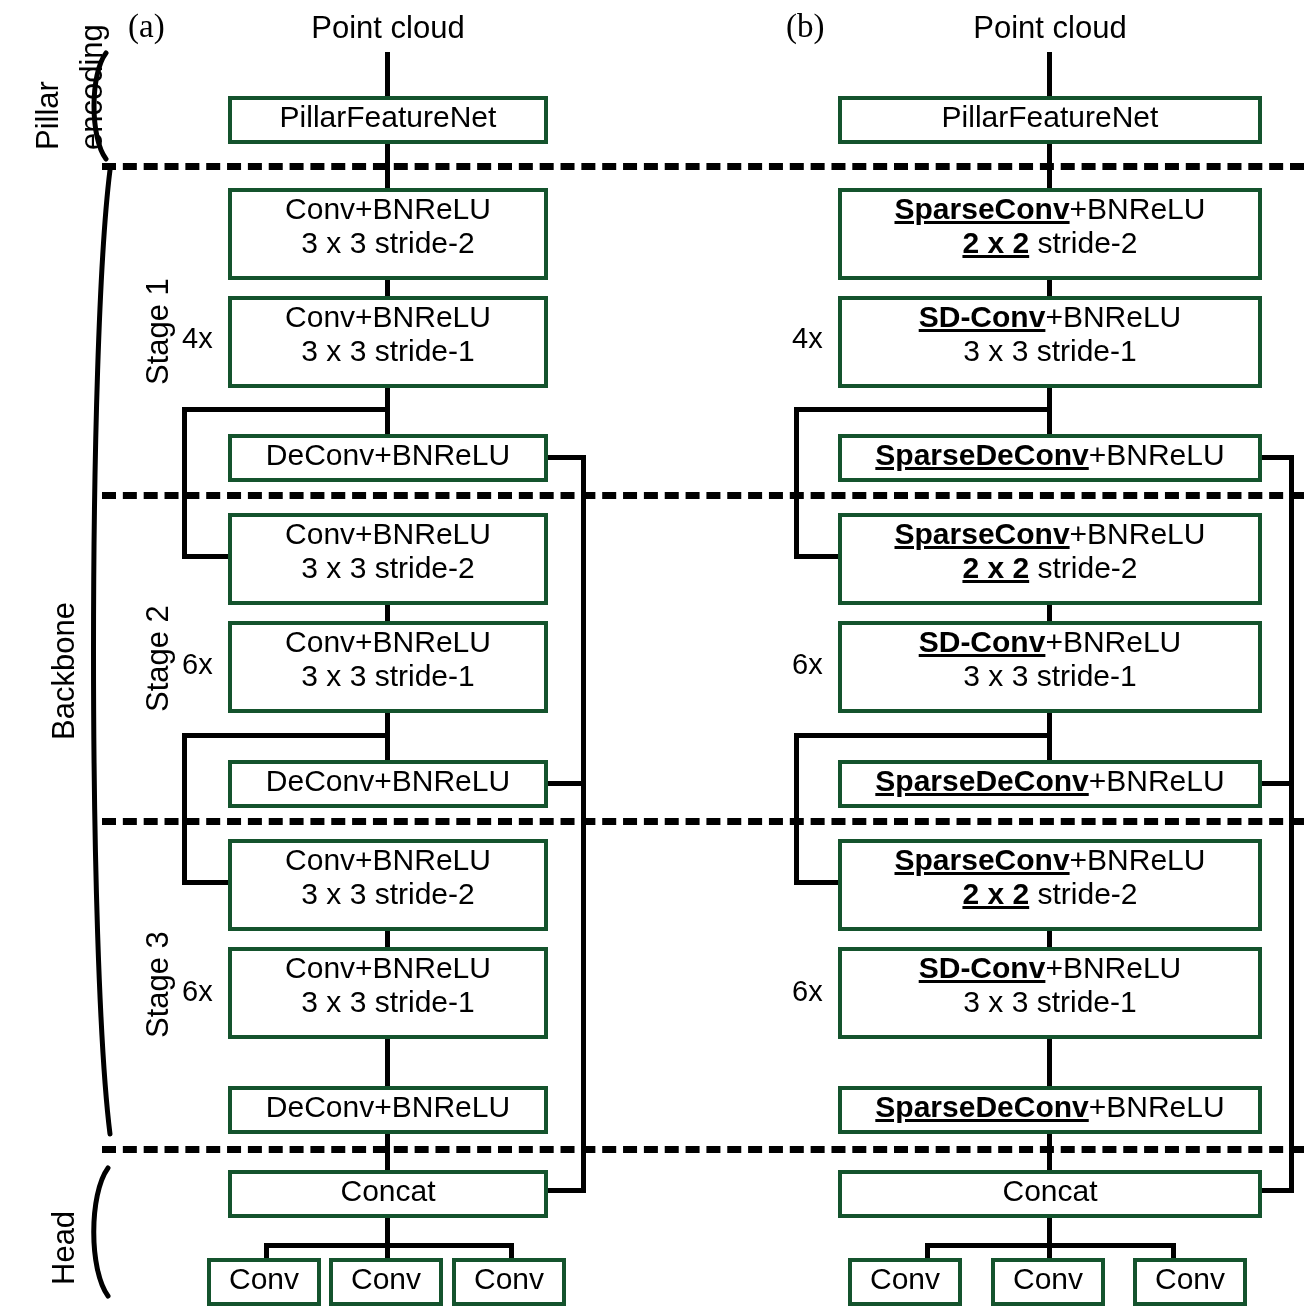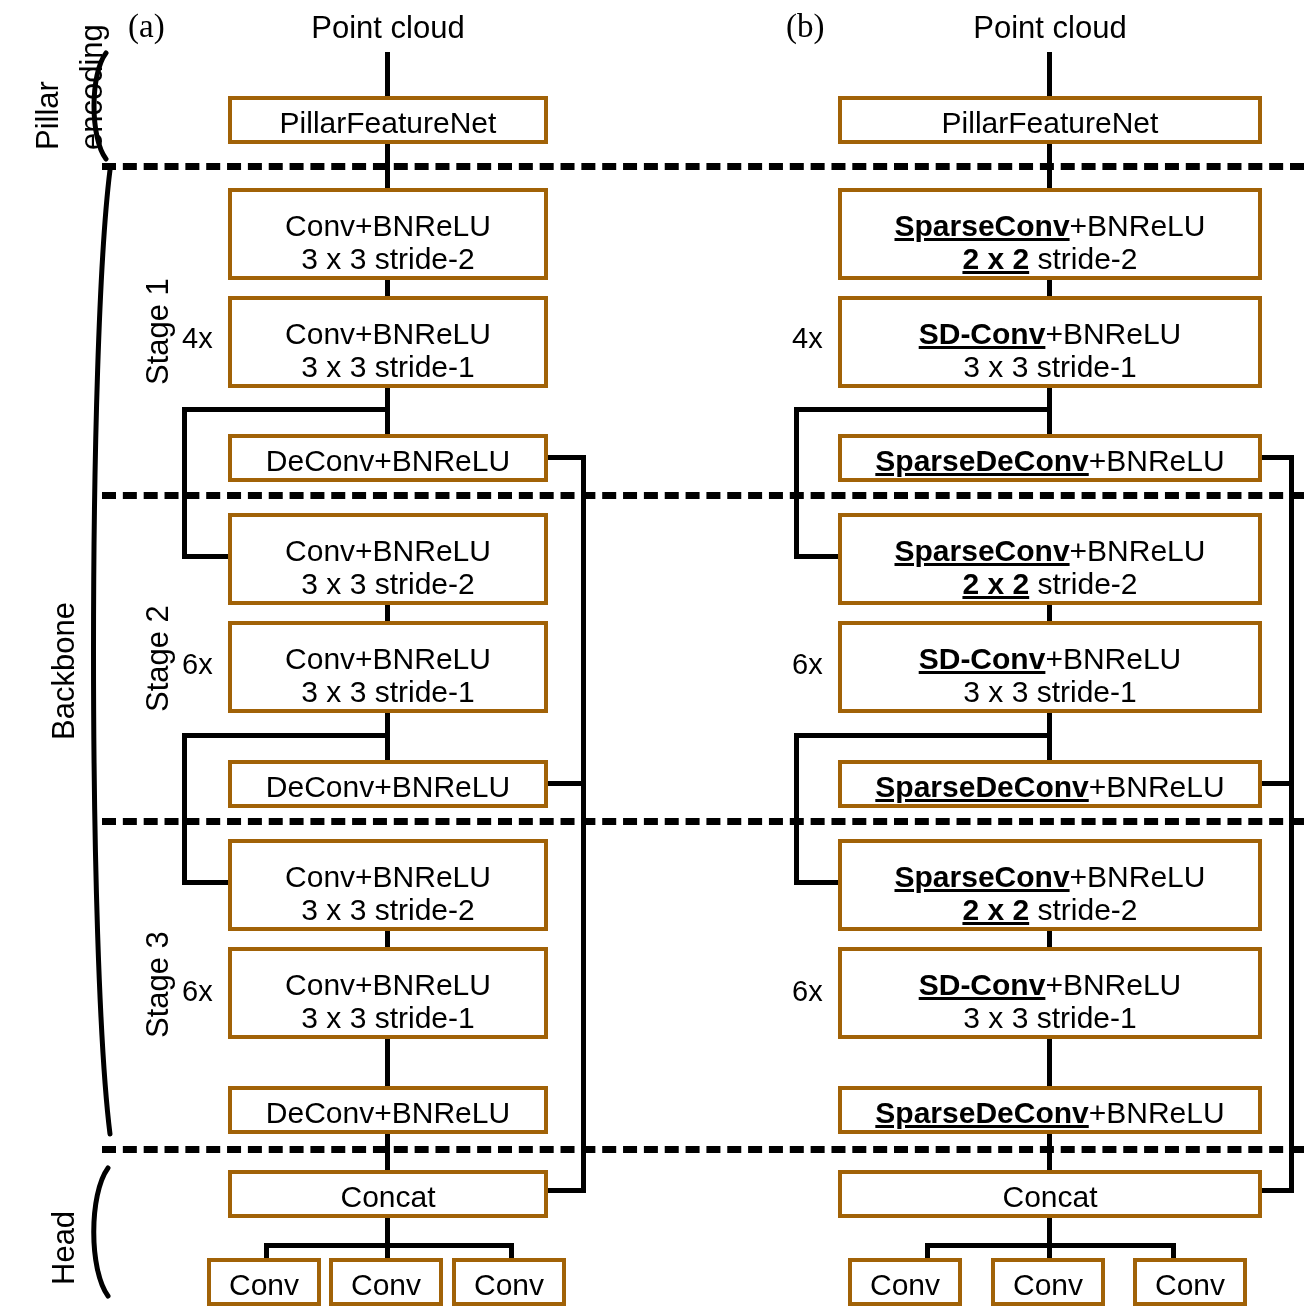--- a/index.html
+++ b/index.html
@@ -2,27 +2,27 @@
 <html><head>
 <meta charset="utf-8">
 <title>Network Architecture Diagram</title>
 <style>
   html,body{margin:0;padding:0;background:#ffffff;}
   body{font-family:"Liberation Sans","DejaVu Sans",sans-serif;color:#000;}
   #root{position:relative;width:1304px;height:1306px;overflow:hidden;background:#fff;}
 
   .box{
     position:absolute;
-    border:4px solid #a16207;
+    border:4px solid #14532d;
     background:#fff;
     box-sizing:border-box;
     display:flex;
     flex-direction:column;
     align-items:center;
-    justify-content:flex-end;
+    justify-content:flex-start;
     font-size:30px;
     line-height:1.12;
     z-index:6;
     white-space:nowrap;
   }
   .box .ln{display:block;text-align:center;}
   .em{font-weight:bold;text-decoration:underline;}
 
   .vline{position:absolute;background:#000;width:5px;z-index:2;}
   .hline{position:absolute;background:#000;height:5px;z-index:2;}

